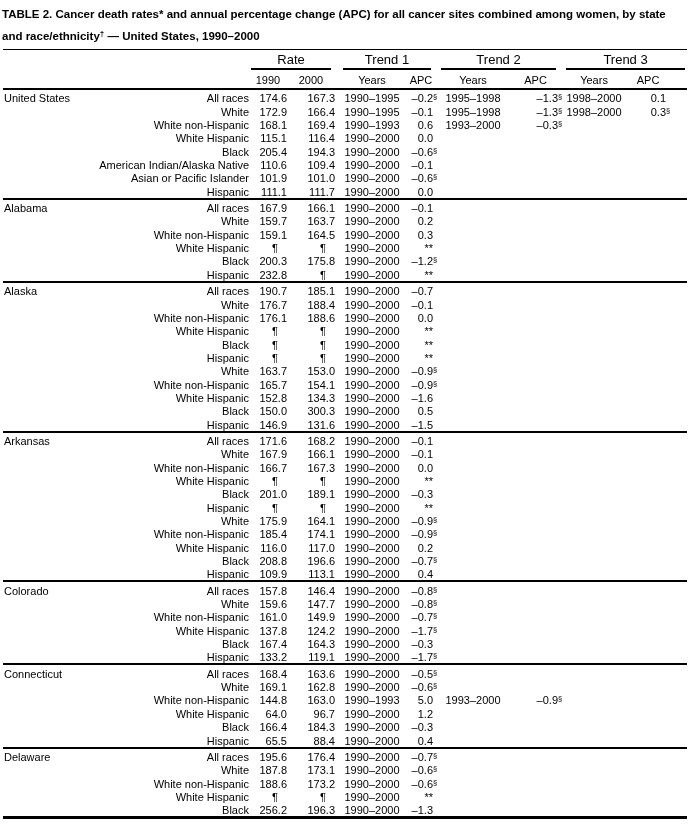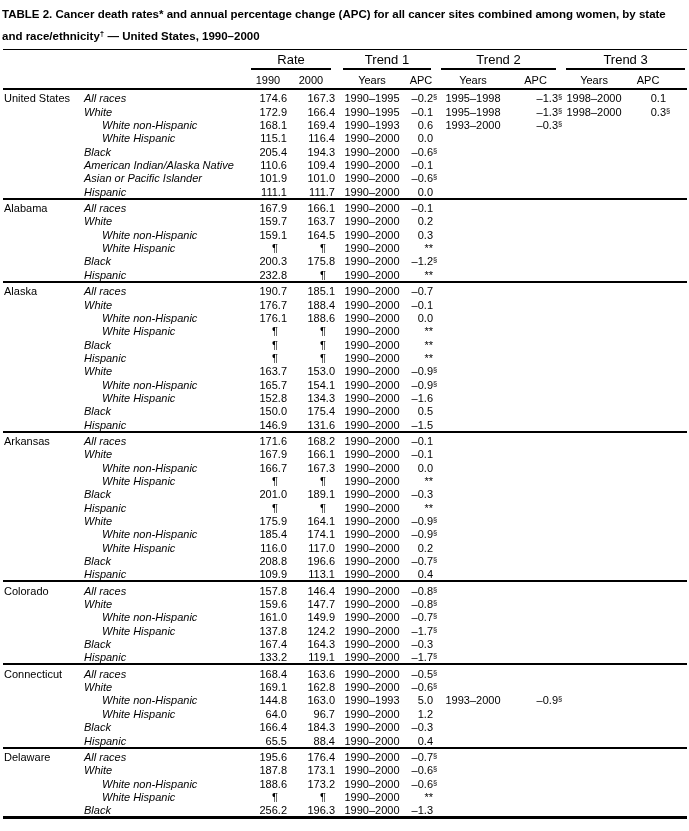--- a/index.html
+++ b/index.html
@@ -39,21 +39,21 @@
     text-align:center;border-bottom:2px solid #000;padding:2px 0 1px 0;
     font-size:13px;
   }
   .g-rate .gl{margin:0 4px 0 2px;}
   .g-trend .gl{margin:0 2px 0 8px;}
   .sub-row th{border-bottom:2px solid #000;height:16px;padding-bottom:2px;text-align:center;}
   
   tbody td{height:13.35px;line-height:12px;}
   tr.section-start td{border-top:2px solid #000;padding-top:1px;}
   td.state{text-align:left;padding-left:1px;margin-left:28px;}
-  td.race{text-align:left;padding-left:1px;font-style:italic;}
+  td.race{text-align:right;padding-left:1px;}
   td.race.indent{padding-left:19px;}
   td.num{text-align:right;}
   td.yrs{text-align:center;}
   td.apc{text-align:right;}
   td.c-t3a,th.c-t3a{padding-right:21px;}
   td.pilcrow{padding-right:9px;}
   .sup{
     display:inline-block;width:0;overflow:visible;white-space:nowrap;
     font-size:7.5px;vertical-align:3px;
   }
@@ -381,21 +381,21 @@
           <td class="apc c-t1a">–1.6</td>
           <td class="yrs c-t2y"></td>
           <td class="apc c-t2a"></td>
           <td class="yrs c-t3y"></td>
           <td class="apc c-t3a"></td>
         </tr>
         <tr>
           <td class="state"></td>
           <td class="race">Black</td>
           <td class="num">150.0</td>
-          <td class="num">175.4</td>
+          <td class="num">300.3</td>
           <td class="yrs c-t1y">1990–2000</td>
           <td class="apc c-t1a">0.5</td>
           <td class="yrs c-t2y"></td>
           <td class="apc c-t2a"></td>
           <td class="yrs c-t3y"></td>
           <td class="apc c-t3a"></td>
         </tr>
         <tr>
           <td class="state"></td>
           <td class="race">Hispanic</td>

